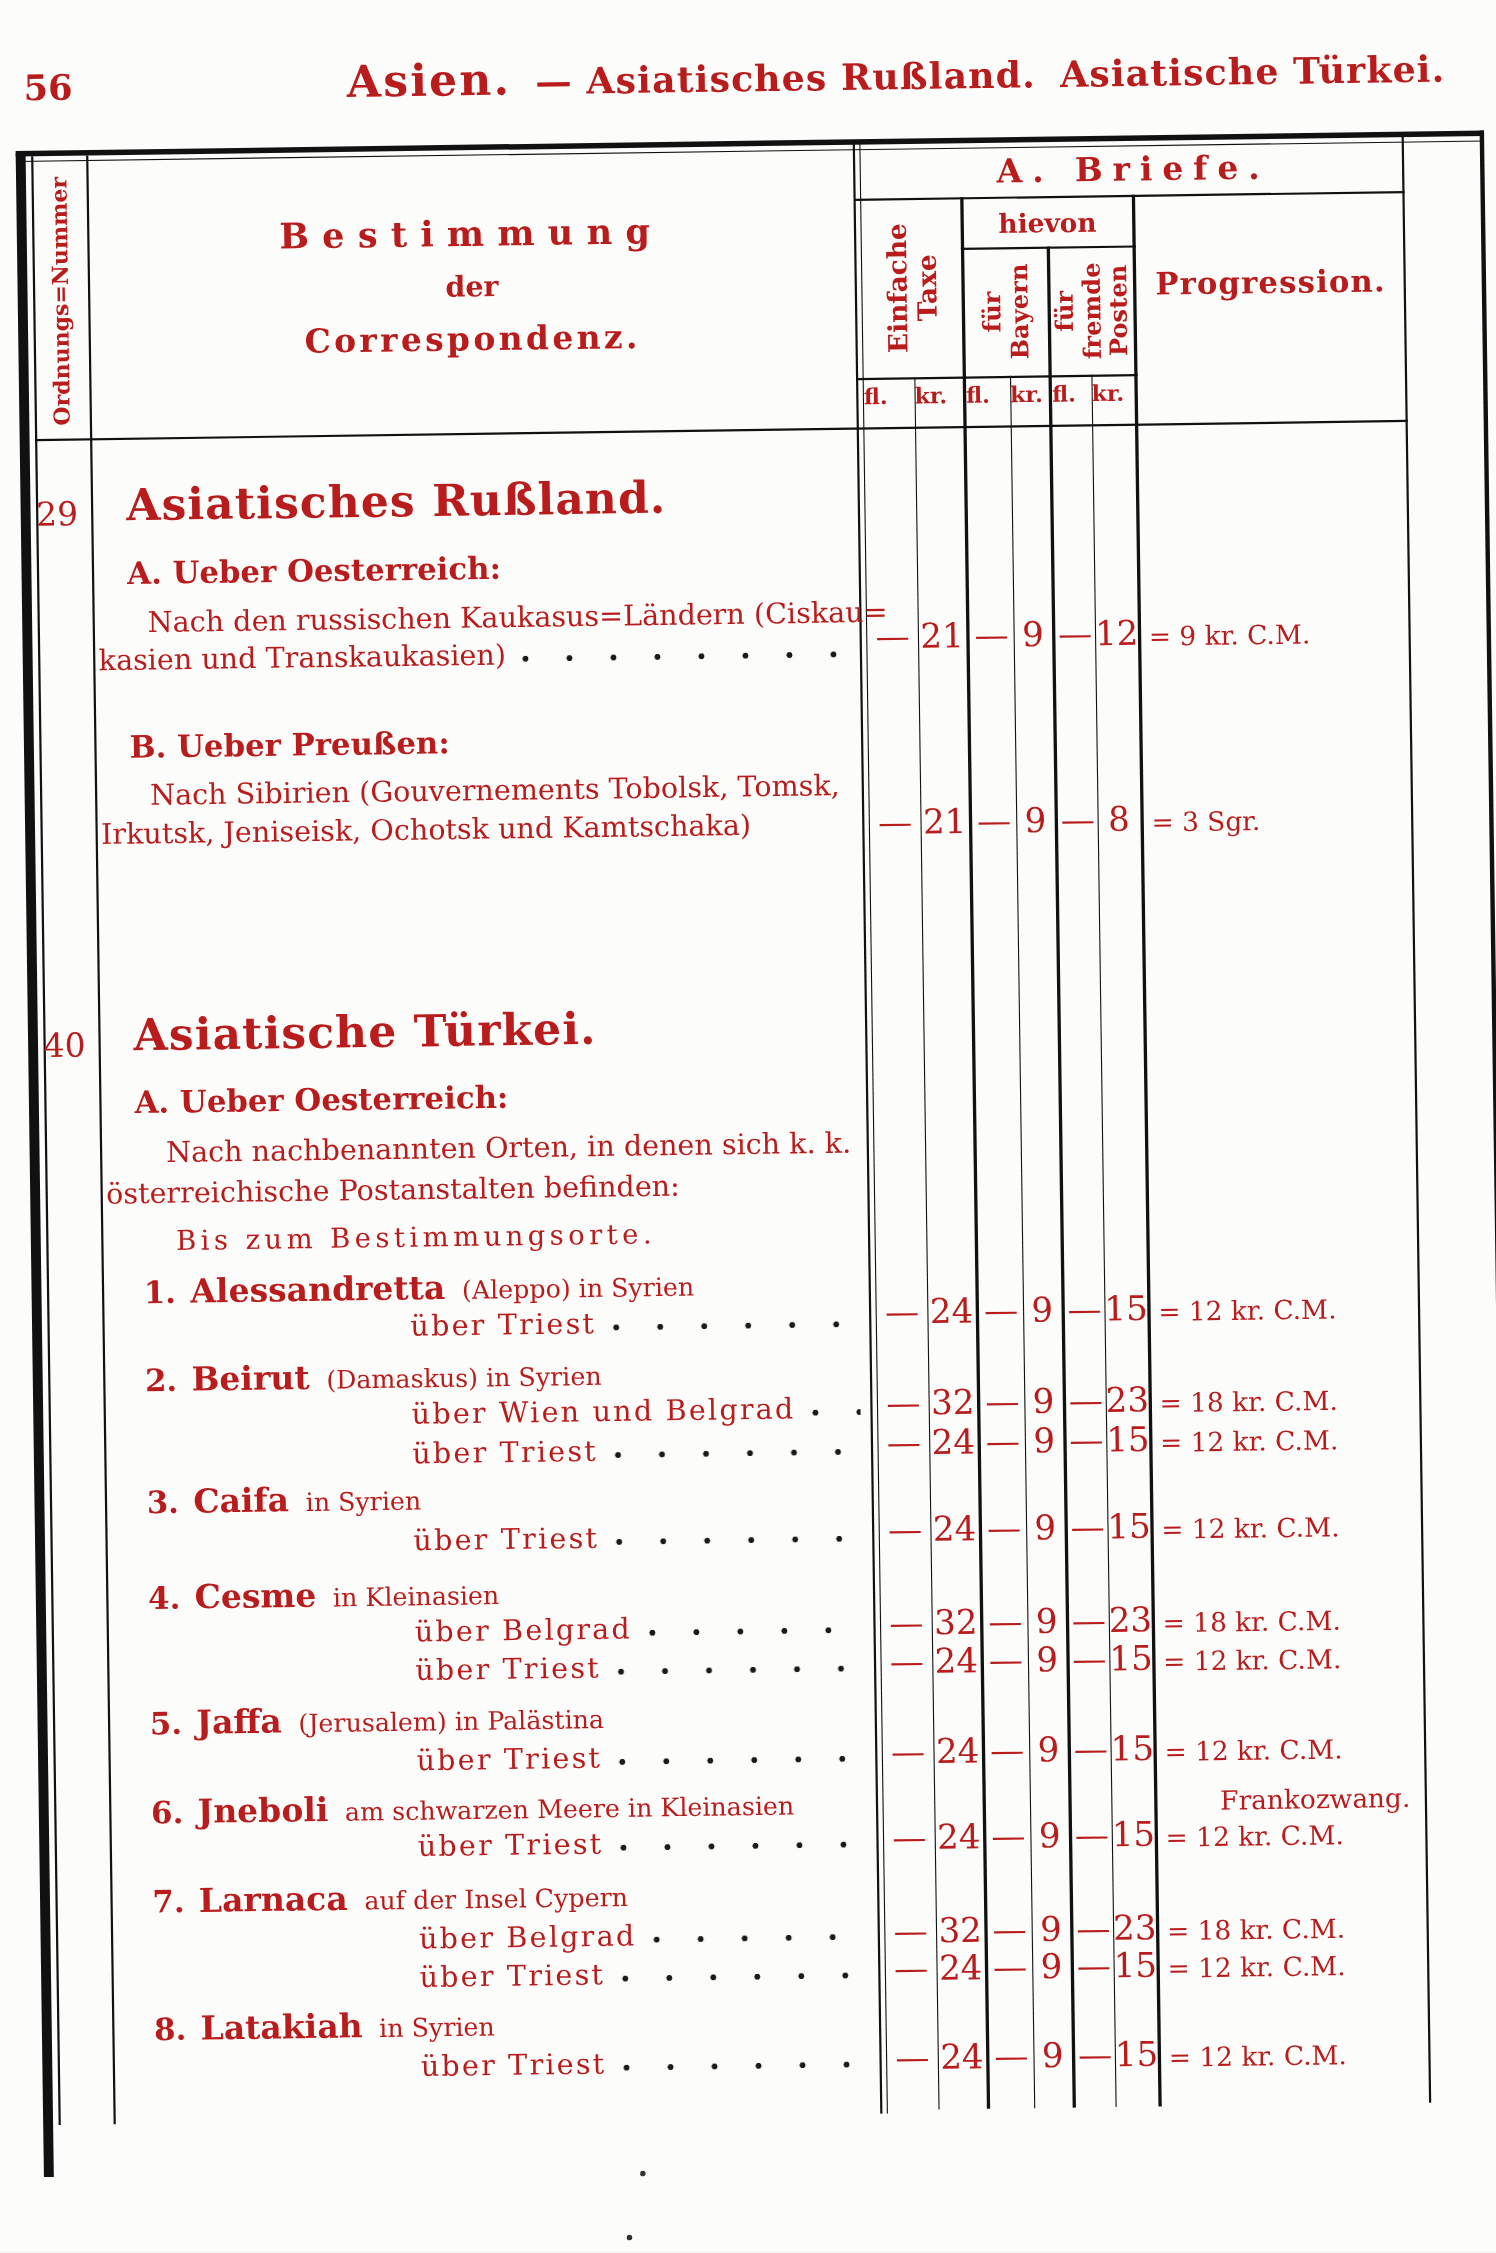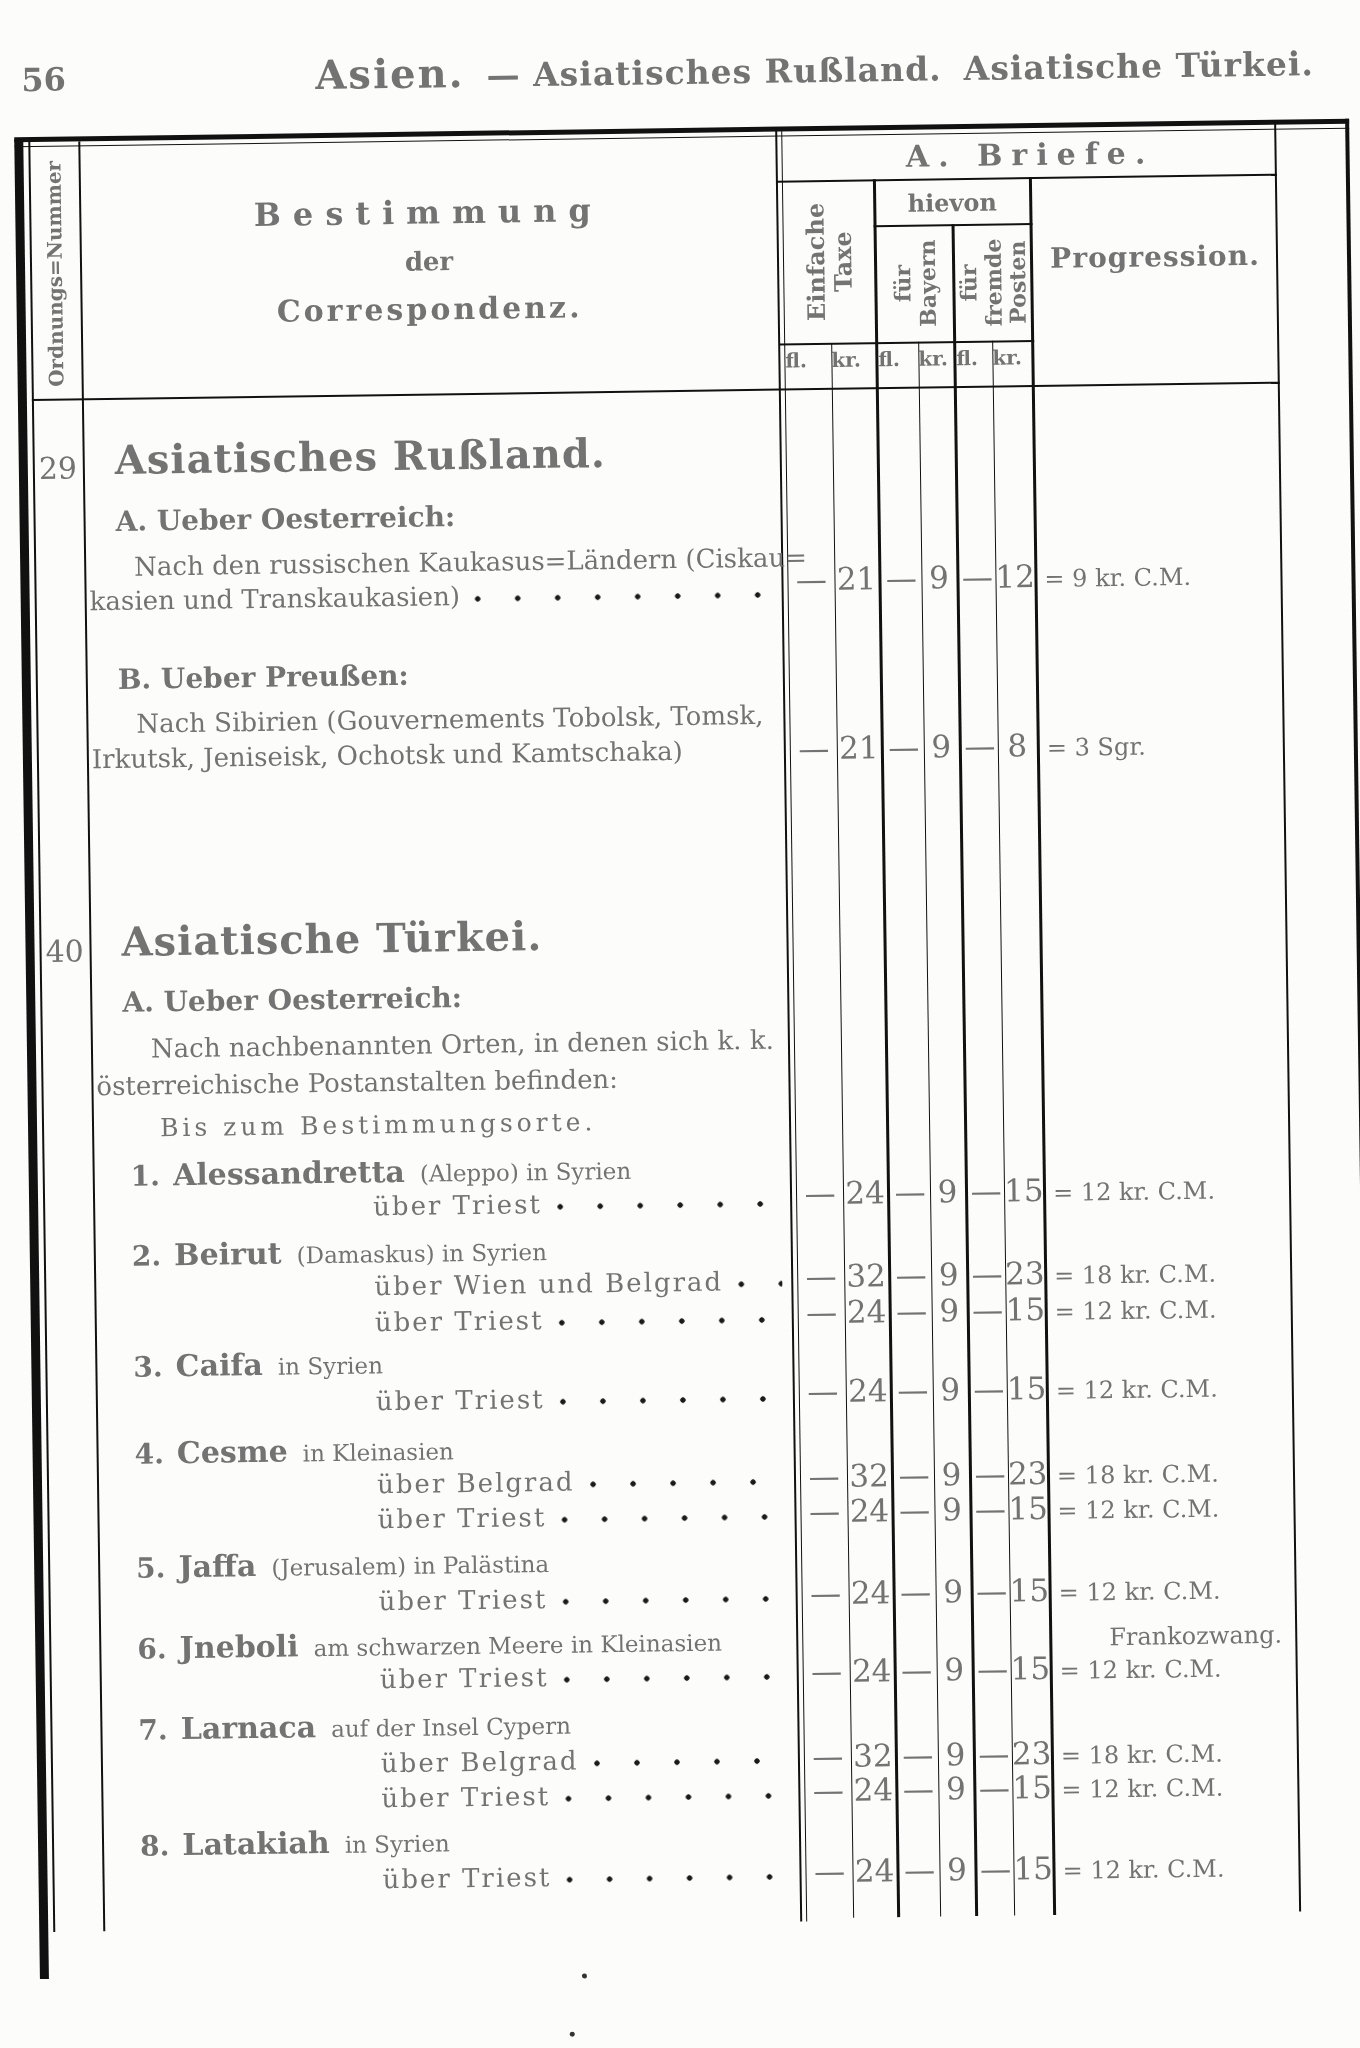--- a/index.html
+++ b/index.html
@@ -1,17 +1,17 @@
 <!DOCTYPE html>
 <html><head>
 <meta charset="utf-8">
 <style>
   html,body{margin:0;padding:0;background:#e8e8e4;}
   .page{position:relative;width:1360px;height:2048px;background:#fcfcfa;overflow:hidden;
-        font-family:"DejaVu Serif", serif;color:#737373;}
+        font-family:"DejaVu Serif", serif;color:#b91c1c;}
   .sheet{position:absolute;left:0;top:0;width:1360px;height:2048px;
          transform:rotate(-0.8deg);transform-origin:680px 260px;}
   .abs{position:absolute;}
   .vl{position:absolute;background:#111;}
   .hl{position:absolute;background:#111;}
   .speck{position:absolute;width:5px;height:5px;border-radius:50%;background:#333;}
   
   .pageno{position:absolute;left:24px;top:52px;font-size:32px;font-weight:bold;}
   .ptitle{position:absolute;left:318px;top:46px;display:flex;align-items:baseline;gap:22px;white-space:nowrap;}
   .ptitle .t1{font-size:40px;font-weight:bold;letter-spacing:2px;}
@@ -25,21 +25,21 @@
   .bestimmung3{position:absolute;left:80px;top:288px;width:698px;text-align:center;
                font-size:30px;font-weight:bold;letter-spacing:3px;}
   .briefe{position:absolute;left:786px;top:136px;width:491px;height:46px;
           font-size:30px;font-weight:bold;letter-spacing:9px;}
   .hievon{position:absolute;left:874px;top:184px;width:158px;height:44px;font-size:24px;font-weight:bold;}
   .progressionh{position:absolute;left:1033px;top:182px;width:244px;height:163px;
                 font-size:28px;font-weight:bold;letter-spacing:1px;}
   .units{position:absolute;top:350px;height:40px;left:0;width:1360px;font-size:20px;font-weight:bold;}
   .u{position:absolute;text-align:left;top:0;}
   
-  .ord-num{position:absolute;left:30px;width:50px;text-align:center;font-size:30px;}
+  .ord-num{position:absolute;left:30px;width:50px;font-size:30px;}
   .sec-title{position:absolute;left:112px;font-size:40px;font-weight:bold;letter-spacing:1px;white-space:nowrap;}
   .sub-head{position:absolute;left:112px;font-size:28px;font-weight:bold;white-space:nowrap;}
   .pline{position:absolute;font-size:26px;white-space:nowrap;}
   .pflex{position:absolute;display:flex;font-size:26px;}
   .leader{flex:1;height:12px;align-self:flex-end;margin:0 6px 6px 14px;
           background-image:radial-gradient(circle at 4px 6px,#1a1a1a 2.4px,transparent 3px);
           background-size:40px 12px;background-repeat:repeat-x;}
   .entry{position:absolute;left:118px;white-space:nowrap;}
   .eno{font-size:28px;font-weight:bold;}
   .enm{font-size:30px;font-weight:bold;margin-left:8px;}

